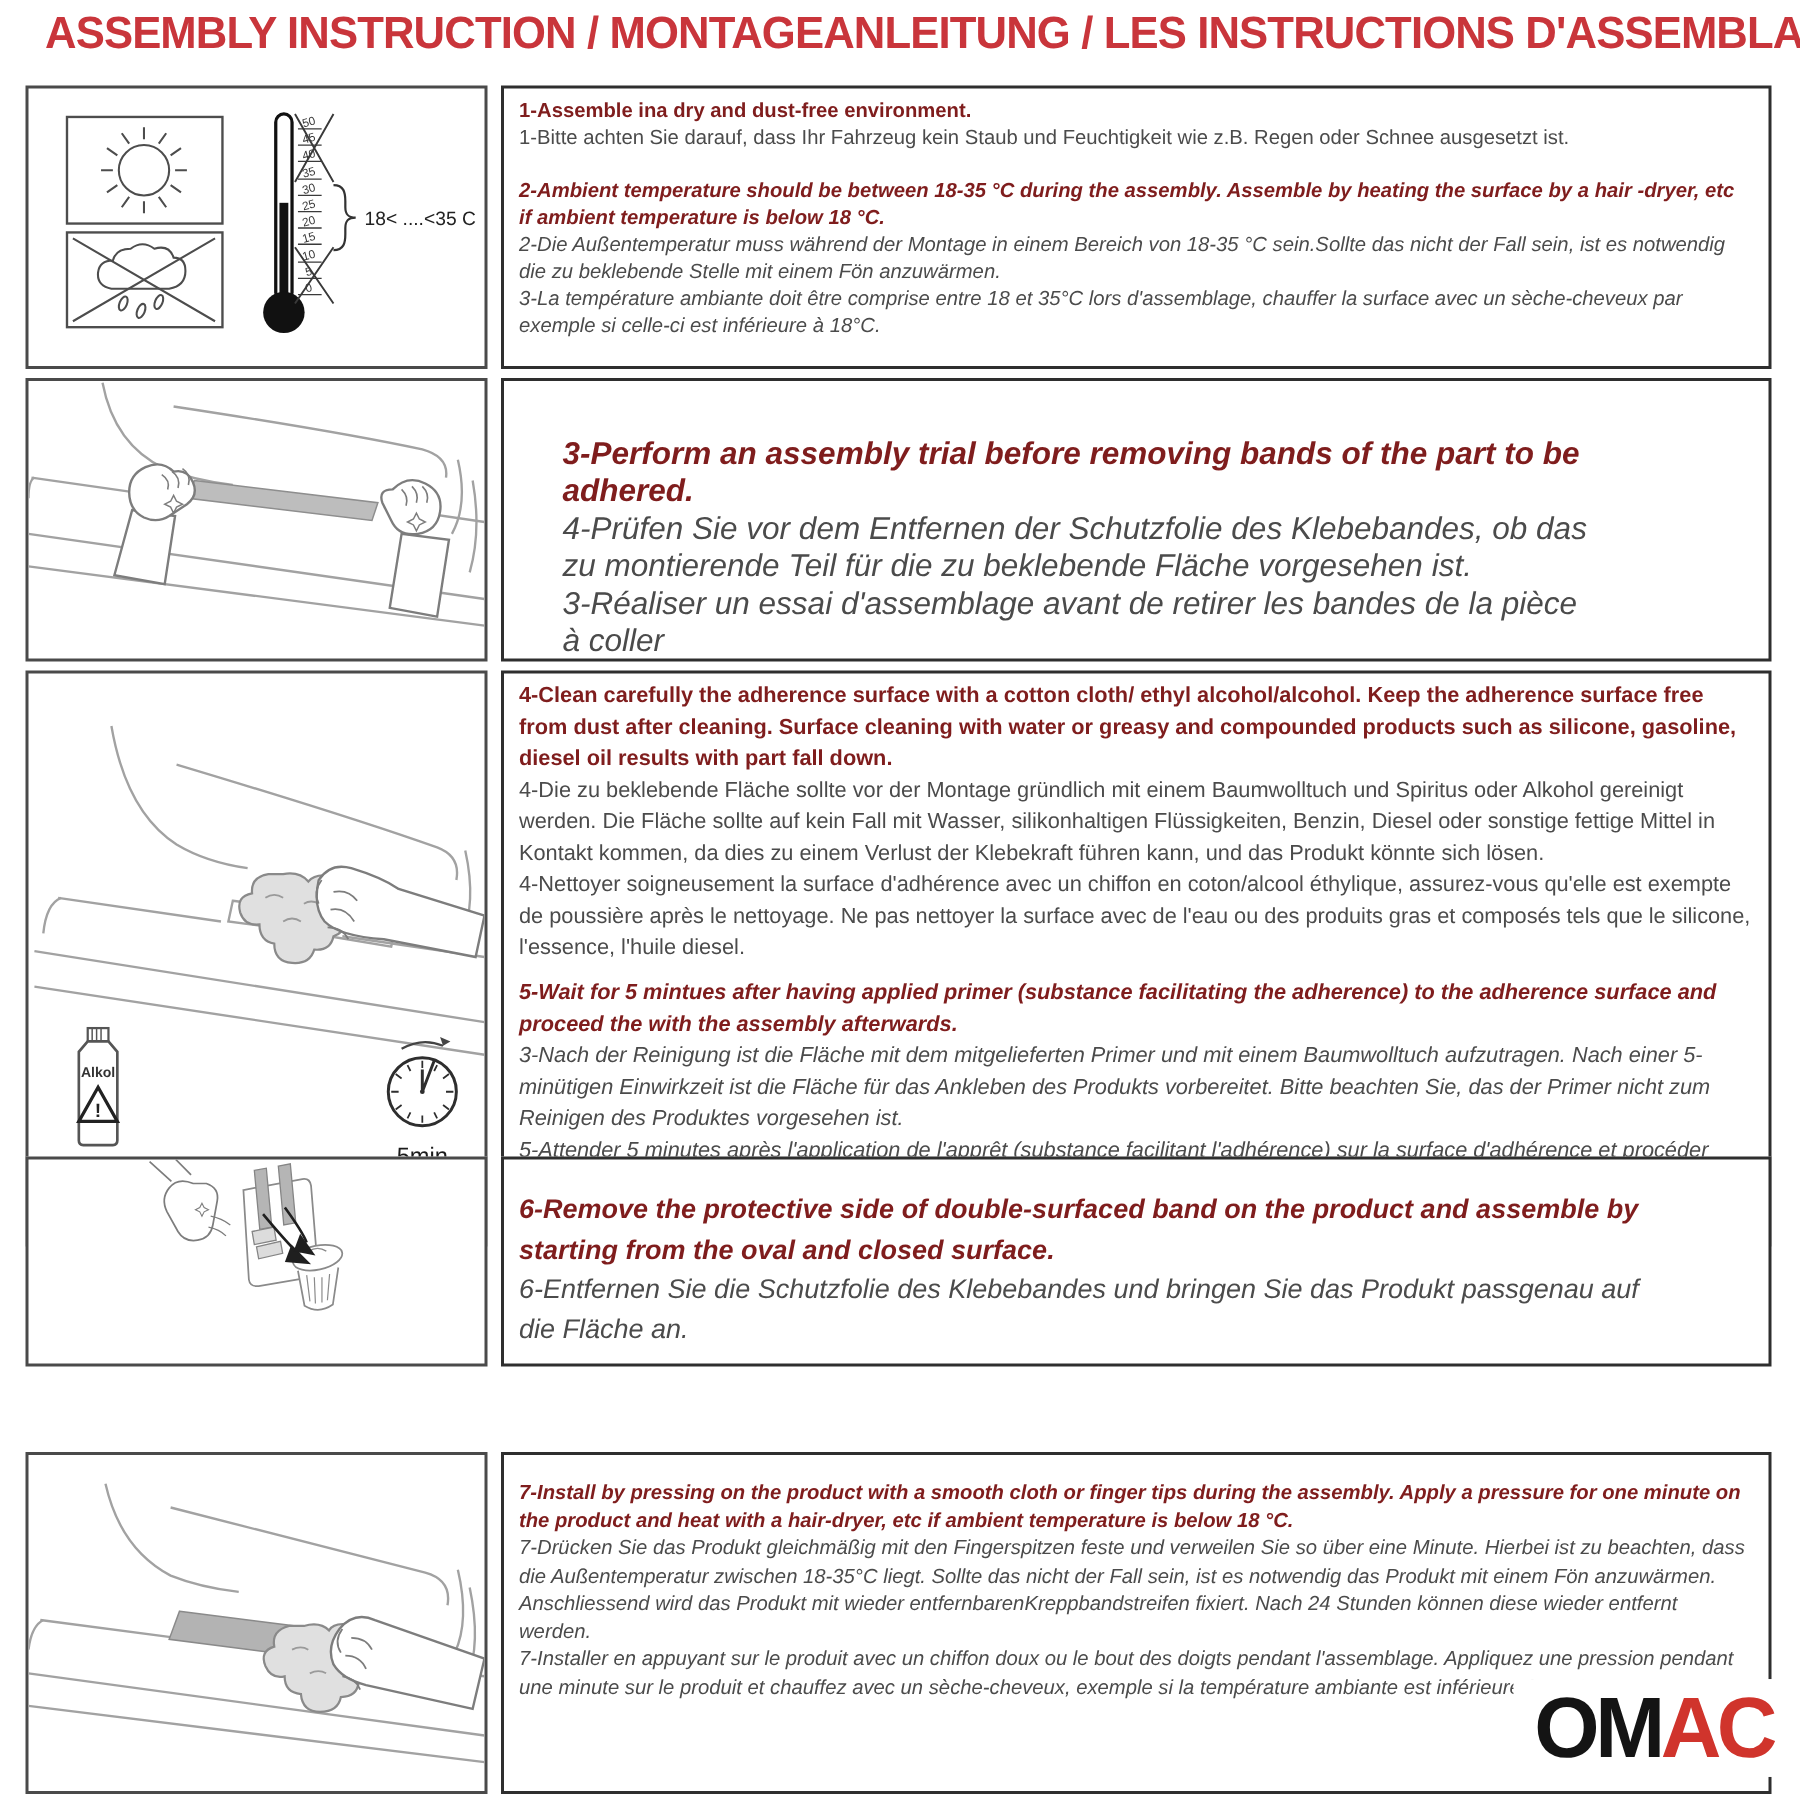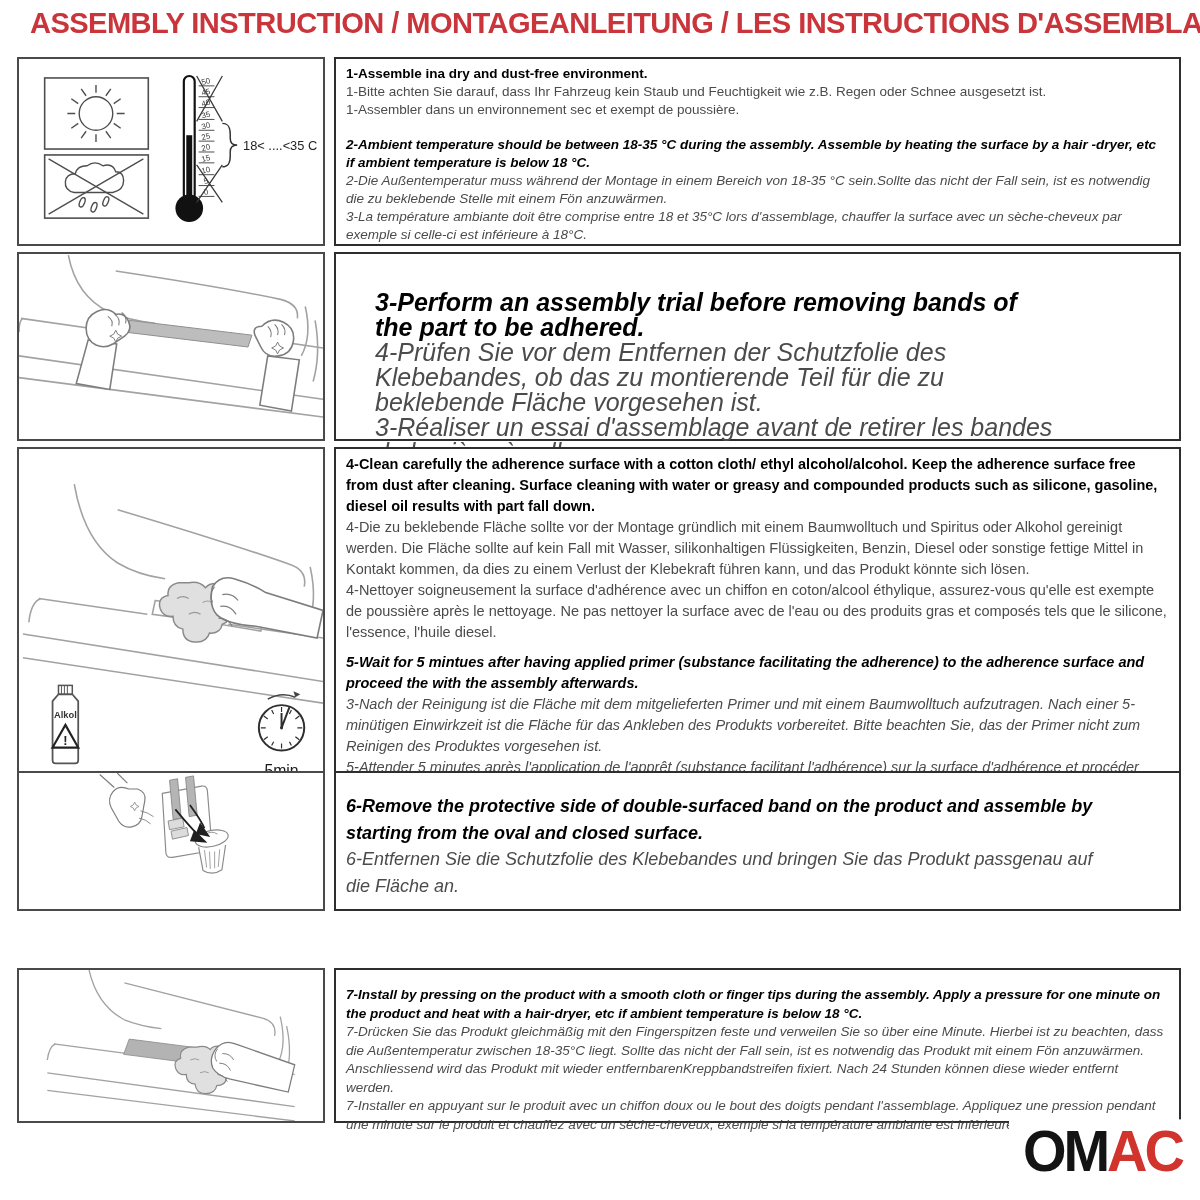--- a/index.html
+++ b/index.html
@@ -11,32 +11,32 @@
   .row   { position:absolute; left:17px; width:1164px; }
   .illus { position:absolute; left:0; top:0; width:308px; background:#fff;
            border:2px solid #4a4a4a; box-sizing:border-box; }
   .illus svg { display:block; width:100%; height:100%; }
   .textbox { position:absolute; left:317px; width:847px; background:#fff;
              border:2px solid #2e2e2e; box-sizing:border-box;
              padding:6px 12px 4px 10px; color:#4b4b4b; }
   .sec { margin:0 0 17px 0; }
   .sec:last-child { margin-bottom:0;font-style:italic; }
   p { margin:0; }
-  .en { font-weight:bold; color:#000000; }
+  .en { font-weight:bold; color:#7f1d1d; }
   
   .r1 { top:57px; }  .r1 .illus,.r1 .textbox { height:189px; }
   .r1 .textbox { font-size:13.5px; line-height:18px; }
   .r2 { top:252px; } .r2 .illus,.r2 .textbox { height:189px; }
-  .r2 .textbox { font-size:25px; line-height:25px; padding-top:36px; padding-right:120px;padding-left:39px; }
+  .r2 .textbox { font-size:21px; line-height:25px; padding-top:36px; padding-right:120px;padding-left:39px; }
   .r3 { top:447px; } .r3 .illus,.r3 .textbox { height:384px; }
   .r3 .textbox { font-size:14.5px; line-height:21px; padding-top:5px; }
   .r3 .sec { margin-bottom:9px; }
   .r4 { top:771px; } .r4 .illus,.r4 .textbox { height:140px; }
   .r4 .textbox { font-size:18px; line-height:26.5px; padding-top:20px; padding-right:60px; }
-  .r5 { top:968px; } .r5 .illus,.r5 .textbox { height:155px; }
+  .r5 { top:968px; } .r5 .illus,.r5 .textbox { height:228px; }
   .r5 .textbox { font-size:13.5px; line-height:18.5px; padding-top:16px; }
   svg text { font-family:"Liberation Sans", sans-serif; }
   .logo { position:absolute; top:1120px; right:16px; background:#fff; padding:4px 2px 4px 14px;
           font-size:56px; font-weight:bold; letter-spacing:-3px; line-height:1; z-index:5;
           transform:scaleY(1.02); }
   .logo .p1 { color:#141414; }
   .logo .p2 { color:#D0342C; }
 </style>
 </head>
 <body>
@@ -89,21 +89,20 @@
           </g>
         </g>
         <path d="M206,64 C213,64 214,69 214,75 L214,79 C214,84 216,86 221,86 C216,86 214,88 214,93 L214,97 C214,103 213,108 206,108" fill="none" stroke="#333" stroke-width="1.5"></path>
         <text x="227" y="91" font-size="13" fill="#222">18&lt; ....&lt;35 C</text>
       </svg>
     </div>
     <div class="textbox">
       <div class="sec">
         <p class="en">1-Assemble ina dry and dust-free environment.</p>
         <p class="de">1-Bitte achten Sie darauf, dass Ihr Fahrzeug kein Staub und Feuchtigkeit wie z.B. Regen oder Schnee ausgesetzt ist.</p>
-        <p class="fr">1-Assembler dans un environnement sec et exempt de poussière.</p>
       </div>
       <div class="sec">
         <p class="en">2-Ambient temperature should be between 18-35 °C during the assembly. Assemble by heating the surface by a hair -dryer, etc if ambient temperature is below 18 °C.</p>
         <p class="de">2-Die Außentemperatur muss während der Montage in einem Bereich von 18-35 °C sein.Sollte das nicht der Fall sein, ist es notwendig die zu beklebende Stelle mit einem Fön anzuwärmen.</p>
         <p class="fr">3-La température ambiante doit être comprise entre 18 et 35°C lors d'assemblage, chauffer la surface avec un sèche-cheveux par exemple si celle-ci est inférieure à 18°C.</p>
       </div>
     </div>
   </div>
 
   <div class="row r2">

